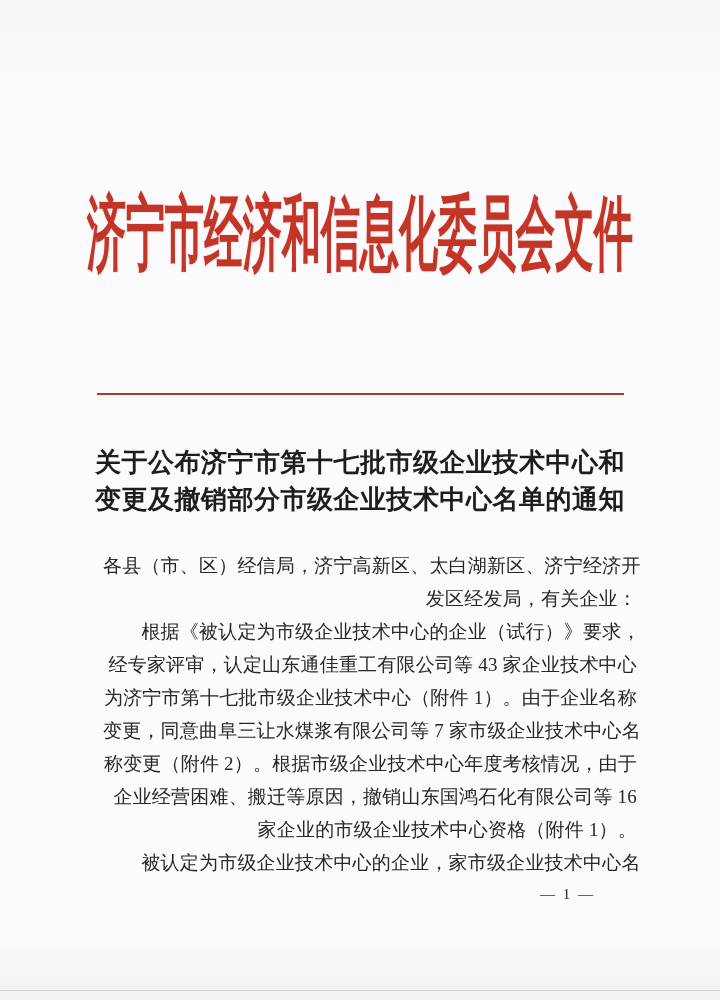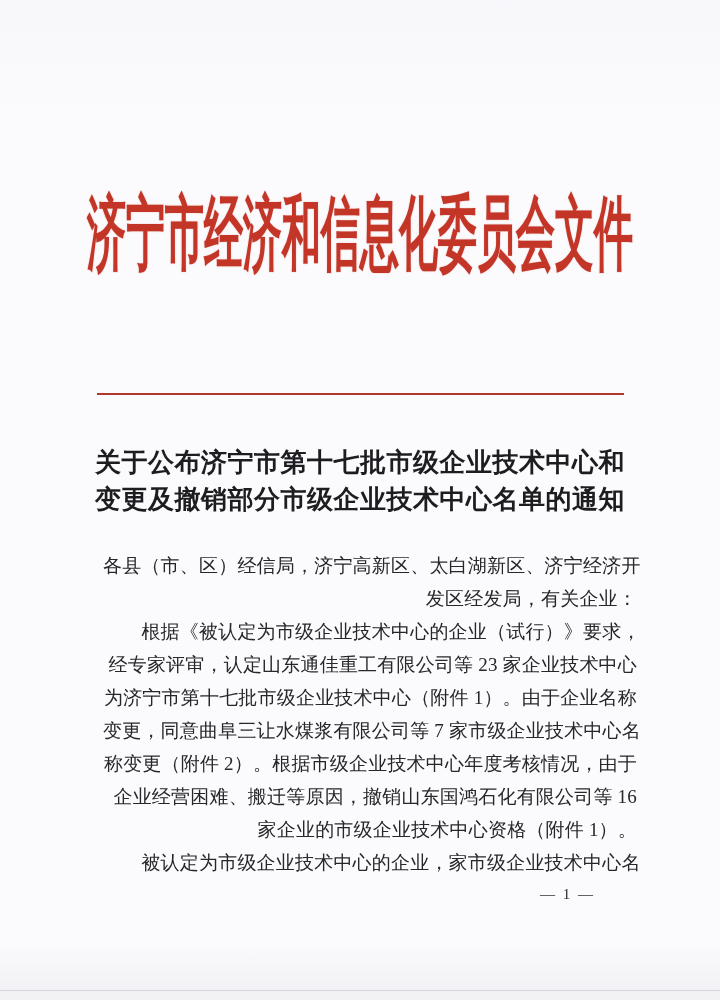--- a/index.html
+++ b/index.html
@@ -124,21 +124,21 @@
 
   <div class="doc-title">
     <div>关于公布济宁市第十七批市级企业技术中心和</div>
     <div>变更及撤销部分市级企业技术中心名单的通知</div>
   </div>
 
   <div class="body-text">
     <div class="line">各县（市、区）经信局，济宁高新区、太白湖新区、济宁经济开</div>
     <div class="line">发区经发局，有关企业：</div>
     <div class="line">　　根据《被认定为市级企业技术中心的企业（试行）》要求，</div>
-    <div class="line">经专家评审，认定山东通佳重工有限公司等 23 家企业技术中心</div>
+    <div class="line">经专家评审，认定山东通佳重工有限公司等 43 家企业技术中心</div>
     <div class="line">为济宁市第十七批市级企业技术中心（附件 1）。由于企业名称</div>
     <div class="line">变更，同意曲阜三让水煤浆有限公司等 7 家市级企业技术中心名</div>
     <div class="line">称变更（附件 2）。根据市级企业技术中心年度考核情况，由于</div>
     <div class="line">企业经营困难、搬迁等原因，撤销山东国鸿石化有限公司等 16</div>
     <div class="line">家企业的市级企业技术中心资格（附件 1）。</div>
     <div class="line">　　被认定为市级企业技术中心的企业，家市级企业技术中心名</div>
   </div>
 
   <div class="page-number">— 1 —</div>
 

